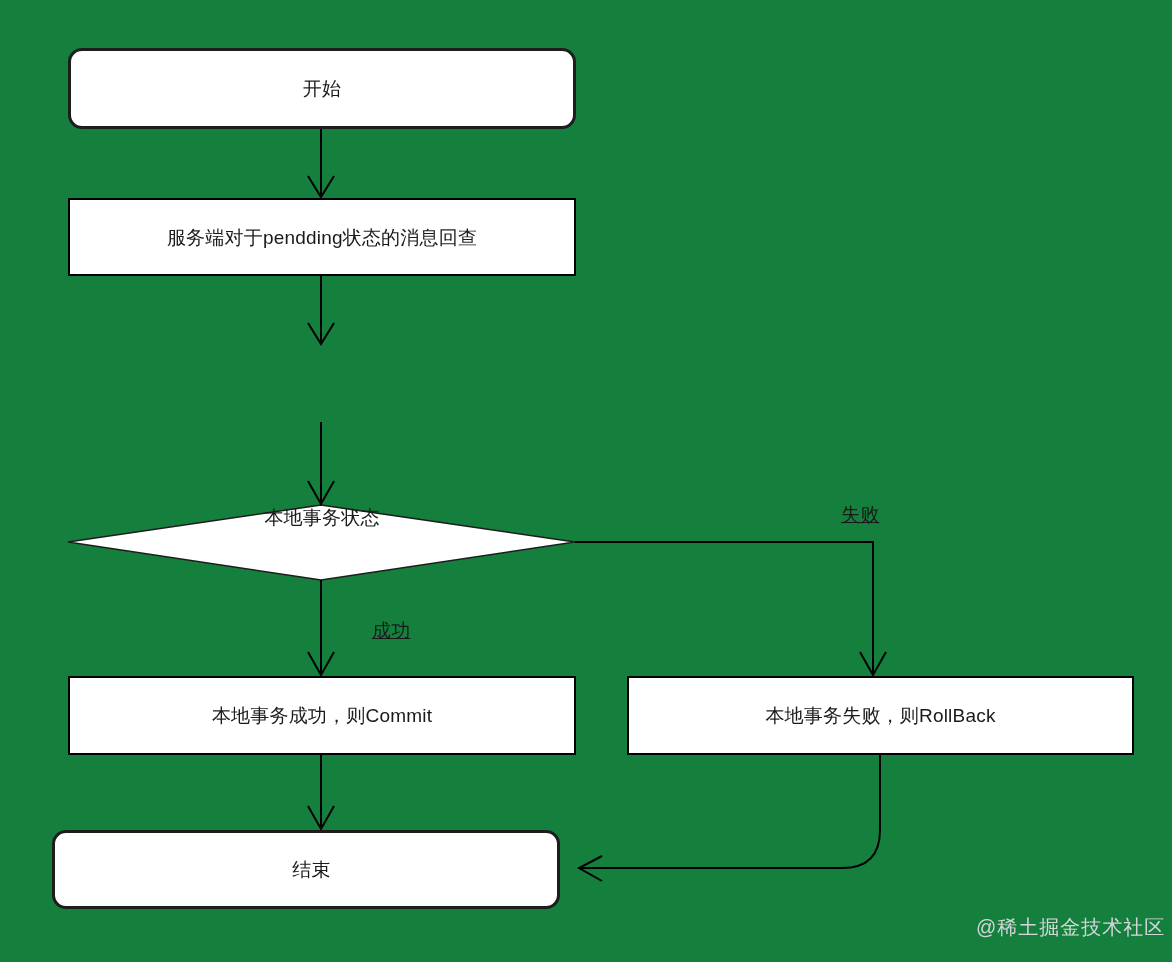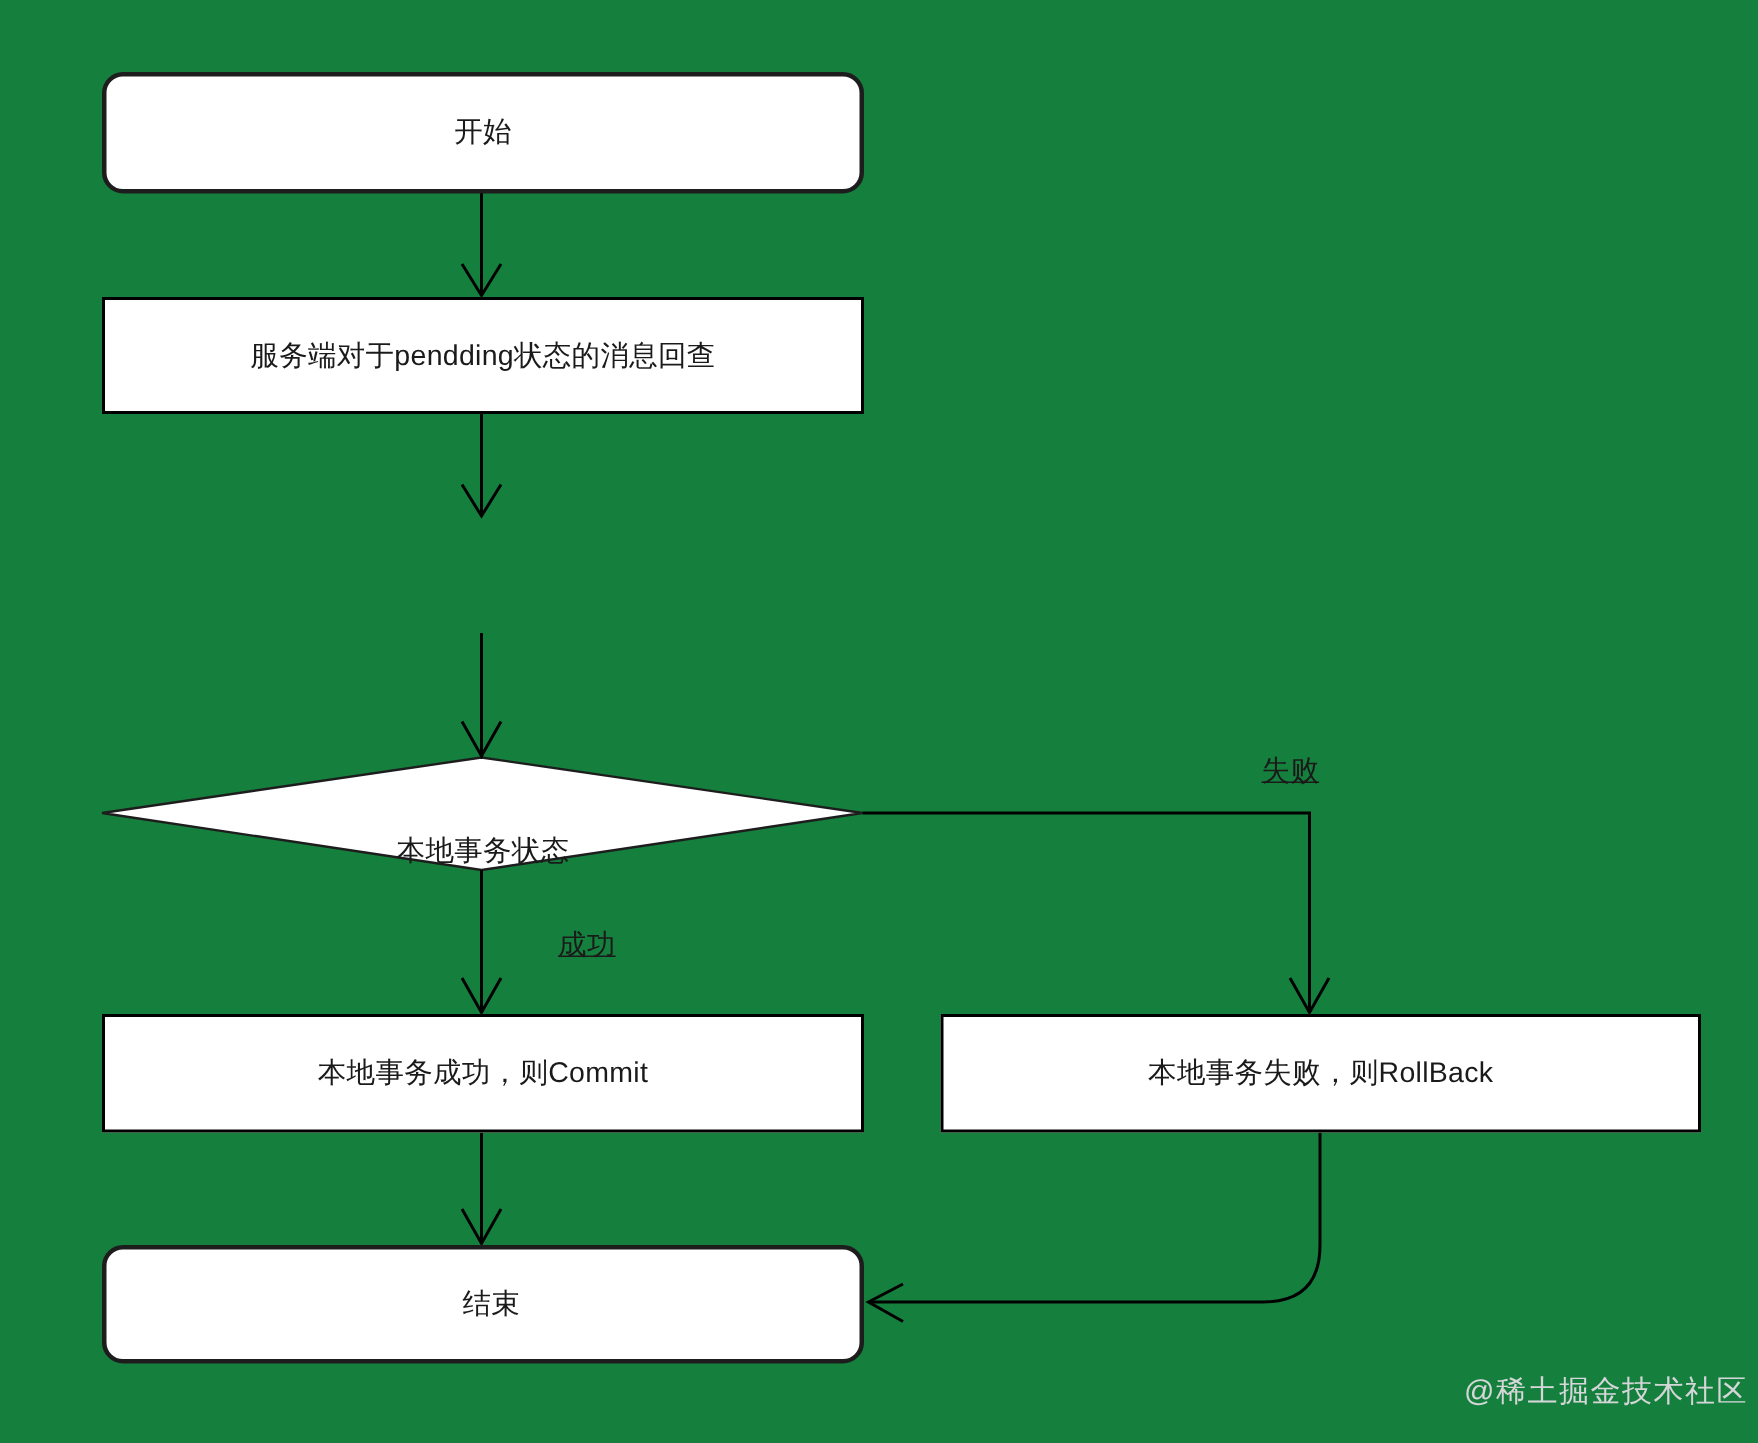--- a/index.html
+++ b/index.html
@@ -50,21 +50,21 @@
     text-align: left;
     padding: 0 18px;
   }
   .node-label {
     display: block;
     white-space: pre-line;
   }
   .decision {
     position: absolute;
     display: flex;
-    align-items: flex-end;
+    align-items: flex-start;
     justify-content: center;
   }
   .decision-label {
     position: relative;
     z-index: 2;
     color: #1a1a1a;
     font-size: 19px;
     line-height: 26px;
     letter-spacing: 0.2px;
   }
@@ -144,21 +144,21 @@
   </div>
 
   <div class="node process" style="left:68px; top:676px; width:508px; height:79px;">
     <span class="node-label">本地事务成功，则Commit</span>
   </div>
 
   <div class="node process" style="left:627px; top:676px; width:507px; height:79px;">
     <span class="node-label">本地事务失败，则RollBack</span>
   </div>
 
-  <div class="node terminator" style="left:68px; top:830px; width:508px; height:79px;padding-left:11px;">
+  <div class="node terminator" style="left:52px; top:830px; width:508px; height:79px;padding-left:11px;">
     <span class="node-label">结束</span>
   </div>
 
   <div class="edge-label" style="left:372px; top:619px;">成功</div>
 
   <div class="edge-label" style="left:841px; top:503px;">失败</div>
 
   <div class="watermark" style="left:976px; top:914px;">@稀土掘金技术社区</div>
 
 </div>

